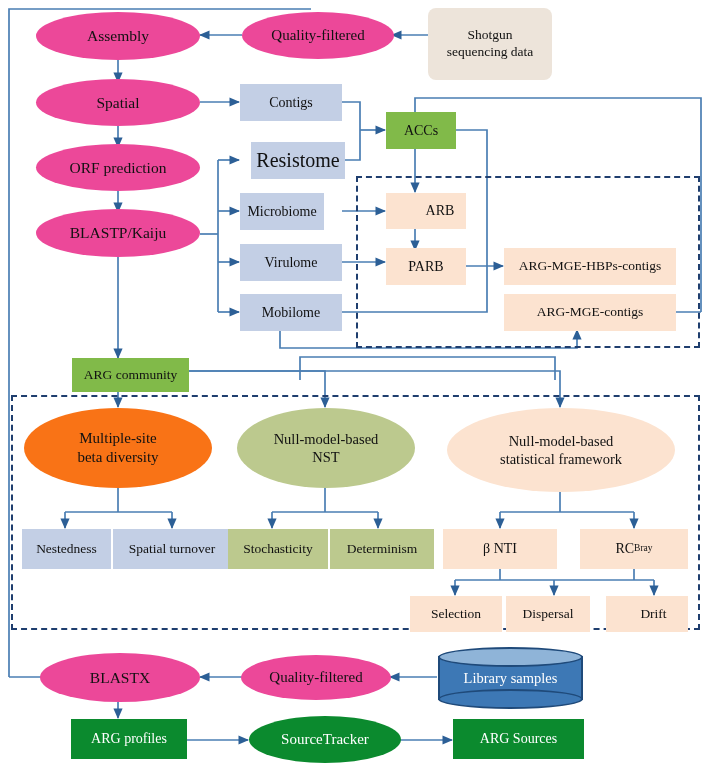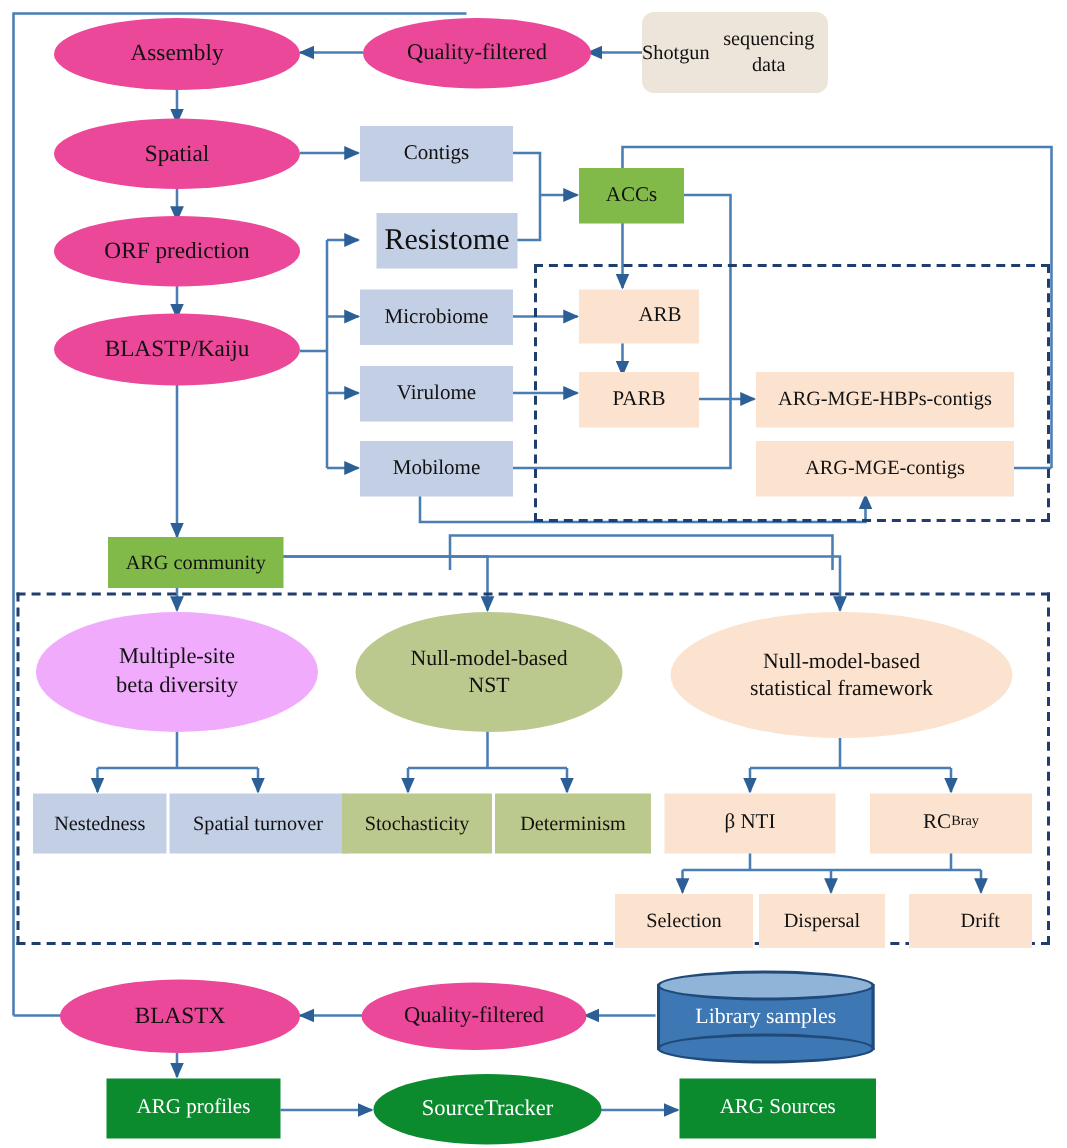--- a/index.html
+++ b/index.html
@@ -11,21 +11,21 @@
   .node{position:absolute;box-sizing:border-box;display:flex;align-items:center;
         justify-content:center;text-align:center;line-height:1.25;}
   .ell{border-radius:50%;}
   .orange{background:#ec4899;color:#111;}
   .green{background:#81BA49;color:#111;}
   .dgreen{background:#0B8A2E;color:#fff;}
   .blue{background:#C3CFE5;color:#111;}
   .peach{background:#FCE3D0;color:#111;}
   .beige{background:#EDE4DA;color:#111;border-radius:8px;}
   .olive{background:#BCC98E;color:#111;}
-  .lilacell{background:#f0abfc;color:#111;}
+  .lilacell{background:#f97316;color:#111;}
   .peachell{background:#FCE3D0;color:#111;}
 
   .dashbox{position:absolute;border:2.2px dashed #1F3E6E;box-sizing:border-box;}
 
   .cyl{position:absolute;}
   .cyl .body{position:absolute;left:0;right:0;top:9px;bottom:9px;background:#3D78B5;
              border-left:2.5px solid #1F4A7A;border-right:2.5px solid #1F4A7A;}
   .cyl .top{position:absolute;left:0;right:0;top:0;height:20px;border-radius:50%;
             background:#8FB4D8;border:2.5px solid #1F4A7A;box-sizing:border-box;}
   .cyl .bot{position:absolute;left:0;right:0;bottom:0;height:20px;border-radius:50%;
@@ -123,38 +123,38 @@
       <path d="M242,677 L200,677" marker-end="url(#ar)"></path>
       <path d="M118,702 L118,718" marker-end="url(#ar)"></path>
       <path d="M187,740 L248,740" marker-end="url(#ar)"></path>
       <path d="M400,740 L452,740" marker-end="url(#ar)"></path>
     </g>
   </svg>
 
   <div class="dashbox" style="left:356px;top:176px;width:344px;height:172px;"></div>
   <div class="dashbox" style="left:11px;top:395px;width:689px;height:235px;"></div>
 
-  <div class="node beige" style="left:428px;top:8px;width:124px;height:54px;font-size:13.5px;flex-direction:row;">
+  <div class="node beige" style="left:428px;top:8px;width:124px;height:72px;font-size:13.5px;flex-direction:column;">
     <span>Shotgun</span>
     <span>sequencing data</span>
   </div>
 
   <div class="node ell orange" style="left:242px;top:12px;width:152px;height:47px;font-size:15px;">Quality-filtered</div>
 
   <div class="node ell orange" style="left:36px;top:12px;width:164px;height:48px;font-size:15.5px;">Assembly</div>
 
   <div class="node ell orange" style="left:36px;top:79px;width:164px;height:47px;font-size:15.5px;">Spatial</div>
 
   <div class="node ell orange" style="left:36px;top:144px;width:164px;height:47px;font-size:15.5px;">ORF prediction</div>
 
   <div class="node ell orange" style="left:36px;top:209px;width:164px;height:48px;font-size:15.5px;">BLASTP/Kaiju</div>
 
   <div class="node blue" style="left:240px;top:84px;width:102px;height:37px;font-size:14px;">Contigs</div>
   <div class="node blue" style="left:251px;top:142px;width:94px;height:37px;font-size:20px;">Resistome</div>
-  <div class="node blue" style="left:240px;top:193px;width:102px;height:37px;font-size:14px;">Microbiome</div>
+  <div class="node blue" style="left:240px;top:193px;width:84px;height:37px;font-size:14px;">Microbiome</div>
   <div class="node blue" style="left:240px;top:244px;width:102px;height:37px;font-size:14px;">Virulome</div>
   <div class="node blue" style="left:240px;top:294px;width:102px;height:37px;font-size:14px;">Mobilome</div>
 
   <div class="node green" style="left:386px;top:112px;width:70px;height:37px;font-size:14px;">ACCs</div>
 
   <div class="node peach" style="left:386px;top:193px;width:80px;height:36px;font-size:14px;padding-left:28px;">ARB</div>
   <div class="node peach" style="left:386px;top:248px;width:80px;height:37px;font-size:14px;">PARB</div>
 
   <div class="node peach" style="left:504px;top:248px;width:172px;height:37px;font-size:13.5px;">ARG-MGE-HBPs-contigs</div>
   <div class="node peach" style="left:504px;top:294px;width:172px;height:37px;font-size:13.5px;">ARG-MGE-contigs</div>

